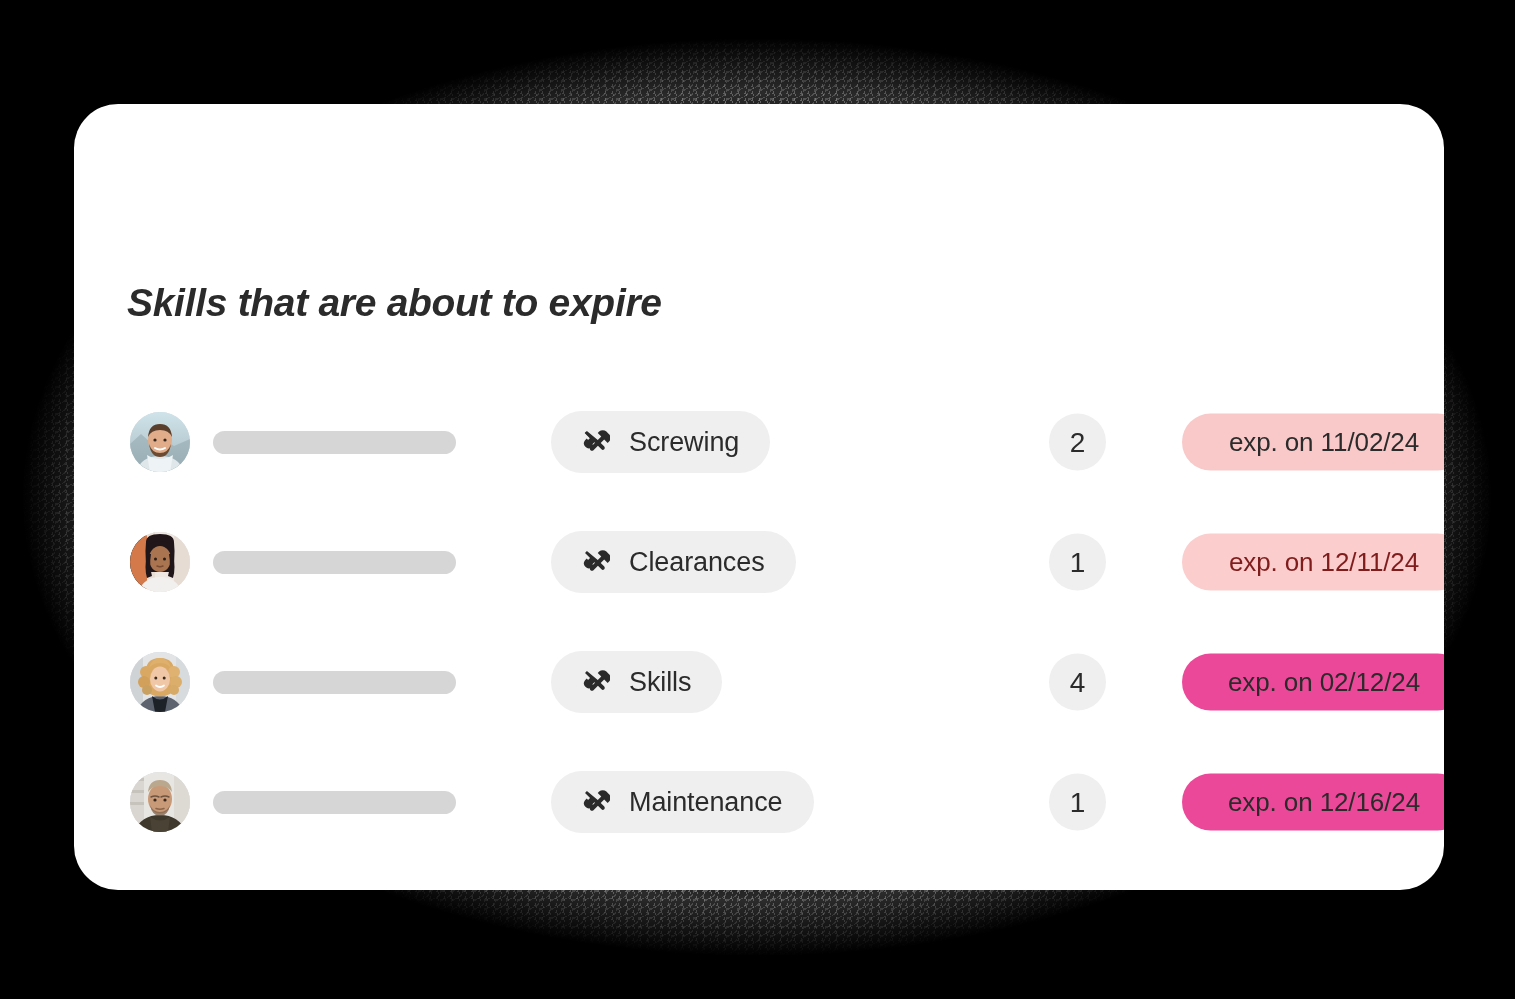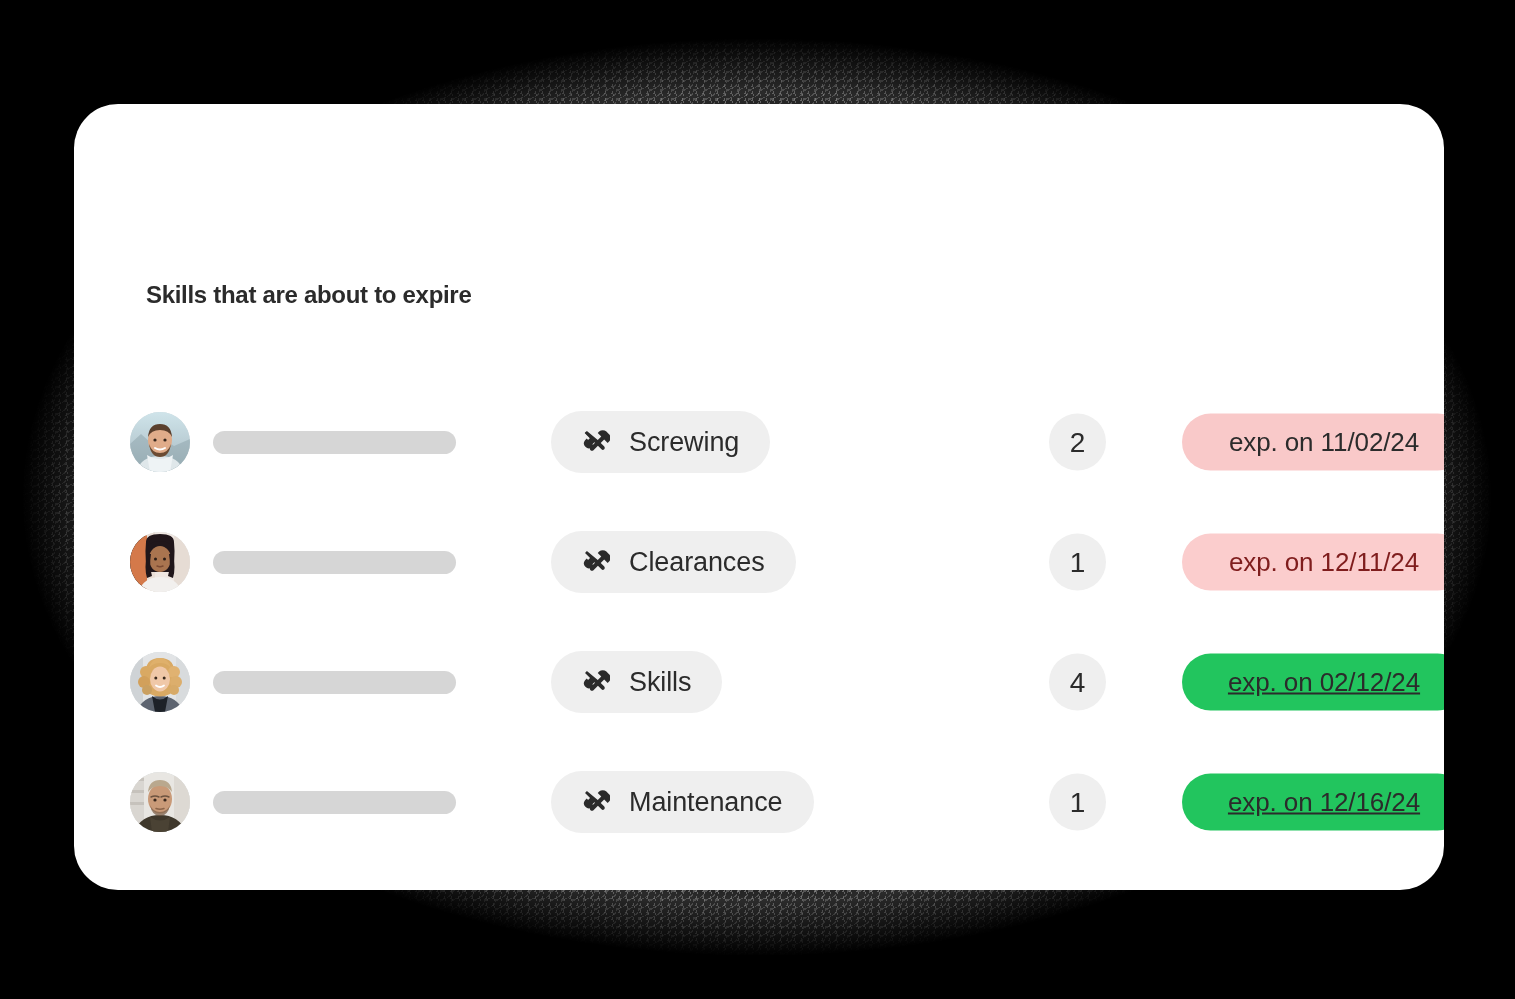--- a/index.html
+++ b/index.html
@@ -91,26 +91,27 @@
     background: #6226f5;
   }
   .tab.inactive {
     color: #717171;
     font-weight: 400;
   }
 
   
   .section-title {
     position: absolute;
-    left: 72px;
+    left: 53px;
     top: 177px;
-    font-size: 24px;
+    font-size: 39px;
     font-weight: 700;
     color: #2b2b2b;
     letter-spacing: -0.3px;
+    font-style: italic;
   }
 
   
   .rows {
     position: absolute;
     left: 0;
     top: 278px;
     width: 100%;
   }
   .row {
@@ -190,21 +191,21 @@
     display: flex;
     align-items: center;
     justify-content: center;
     padding: 0 30px;
     font-size: 26px;
     letter-spacing: -0.1px;
     white-space: nowrap;
   }
   .expiry-badge.sev-red-dark { background: #f9c9c9; color: #2b2b2b; }
   .expiry-badge.sev-red      { background: #fbcdcd; color: #7f1d1d; }
-  .expiry-badge.sev-amber    { background: #22c55e; color: #2b2b2b; text-decoration: underline; }
+  .expiry-badge.sev-amber    { background: #ec4899; color: #2b2b2b; }
 
   .row-inner { position: relative; width: 100%; height: 120px; display: flex; align-items: center; }
   .abs-mid { top: 50%; transform: translateY(-50%); }
 </style>
 </head>
 <body>
 
 <div id="screen">
 
   <div class="glow-outer"></div>

